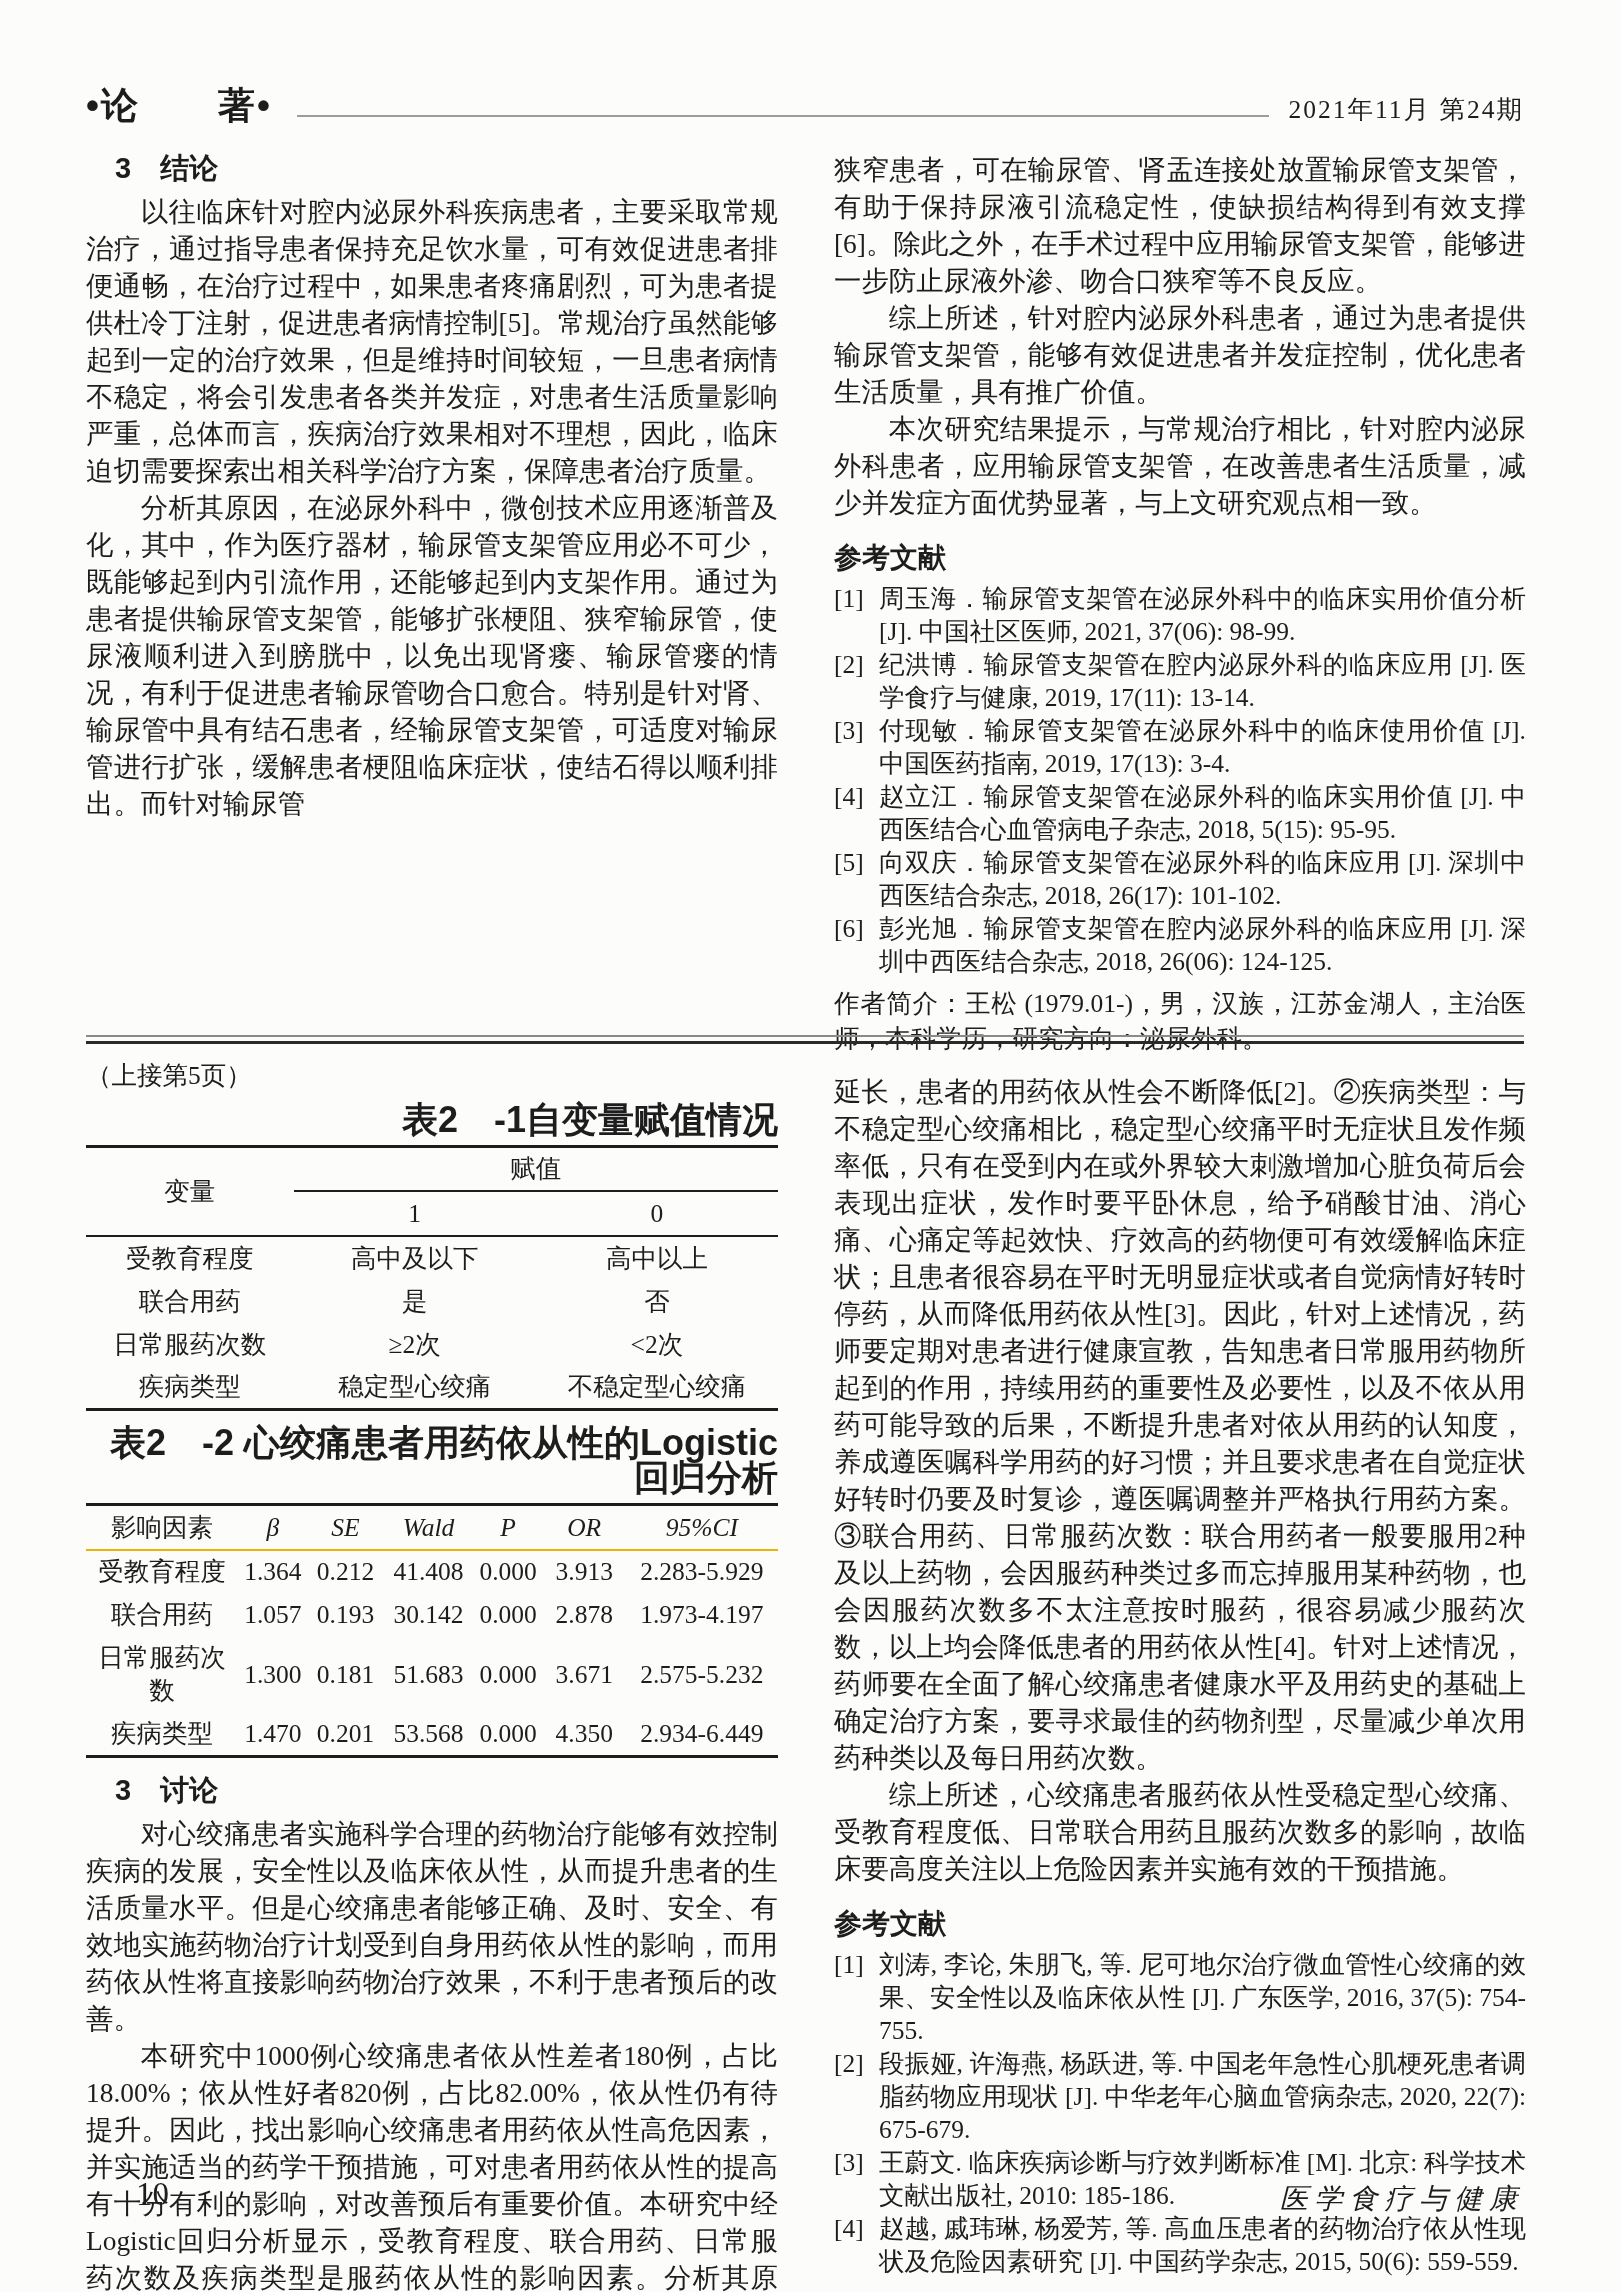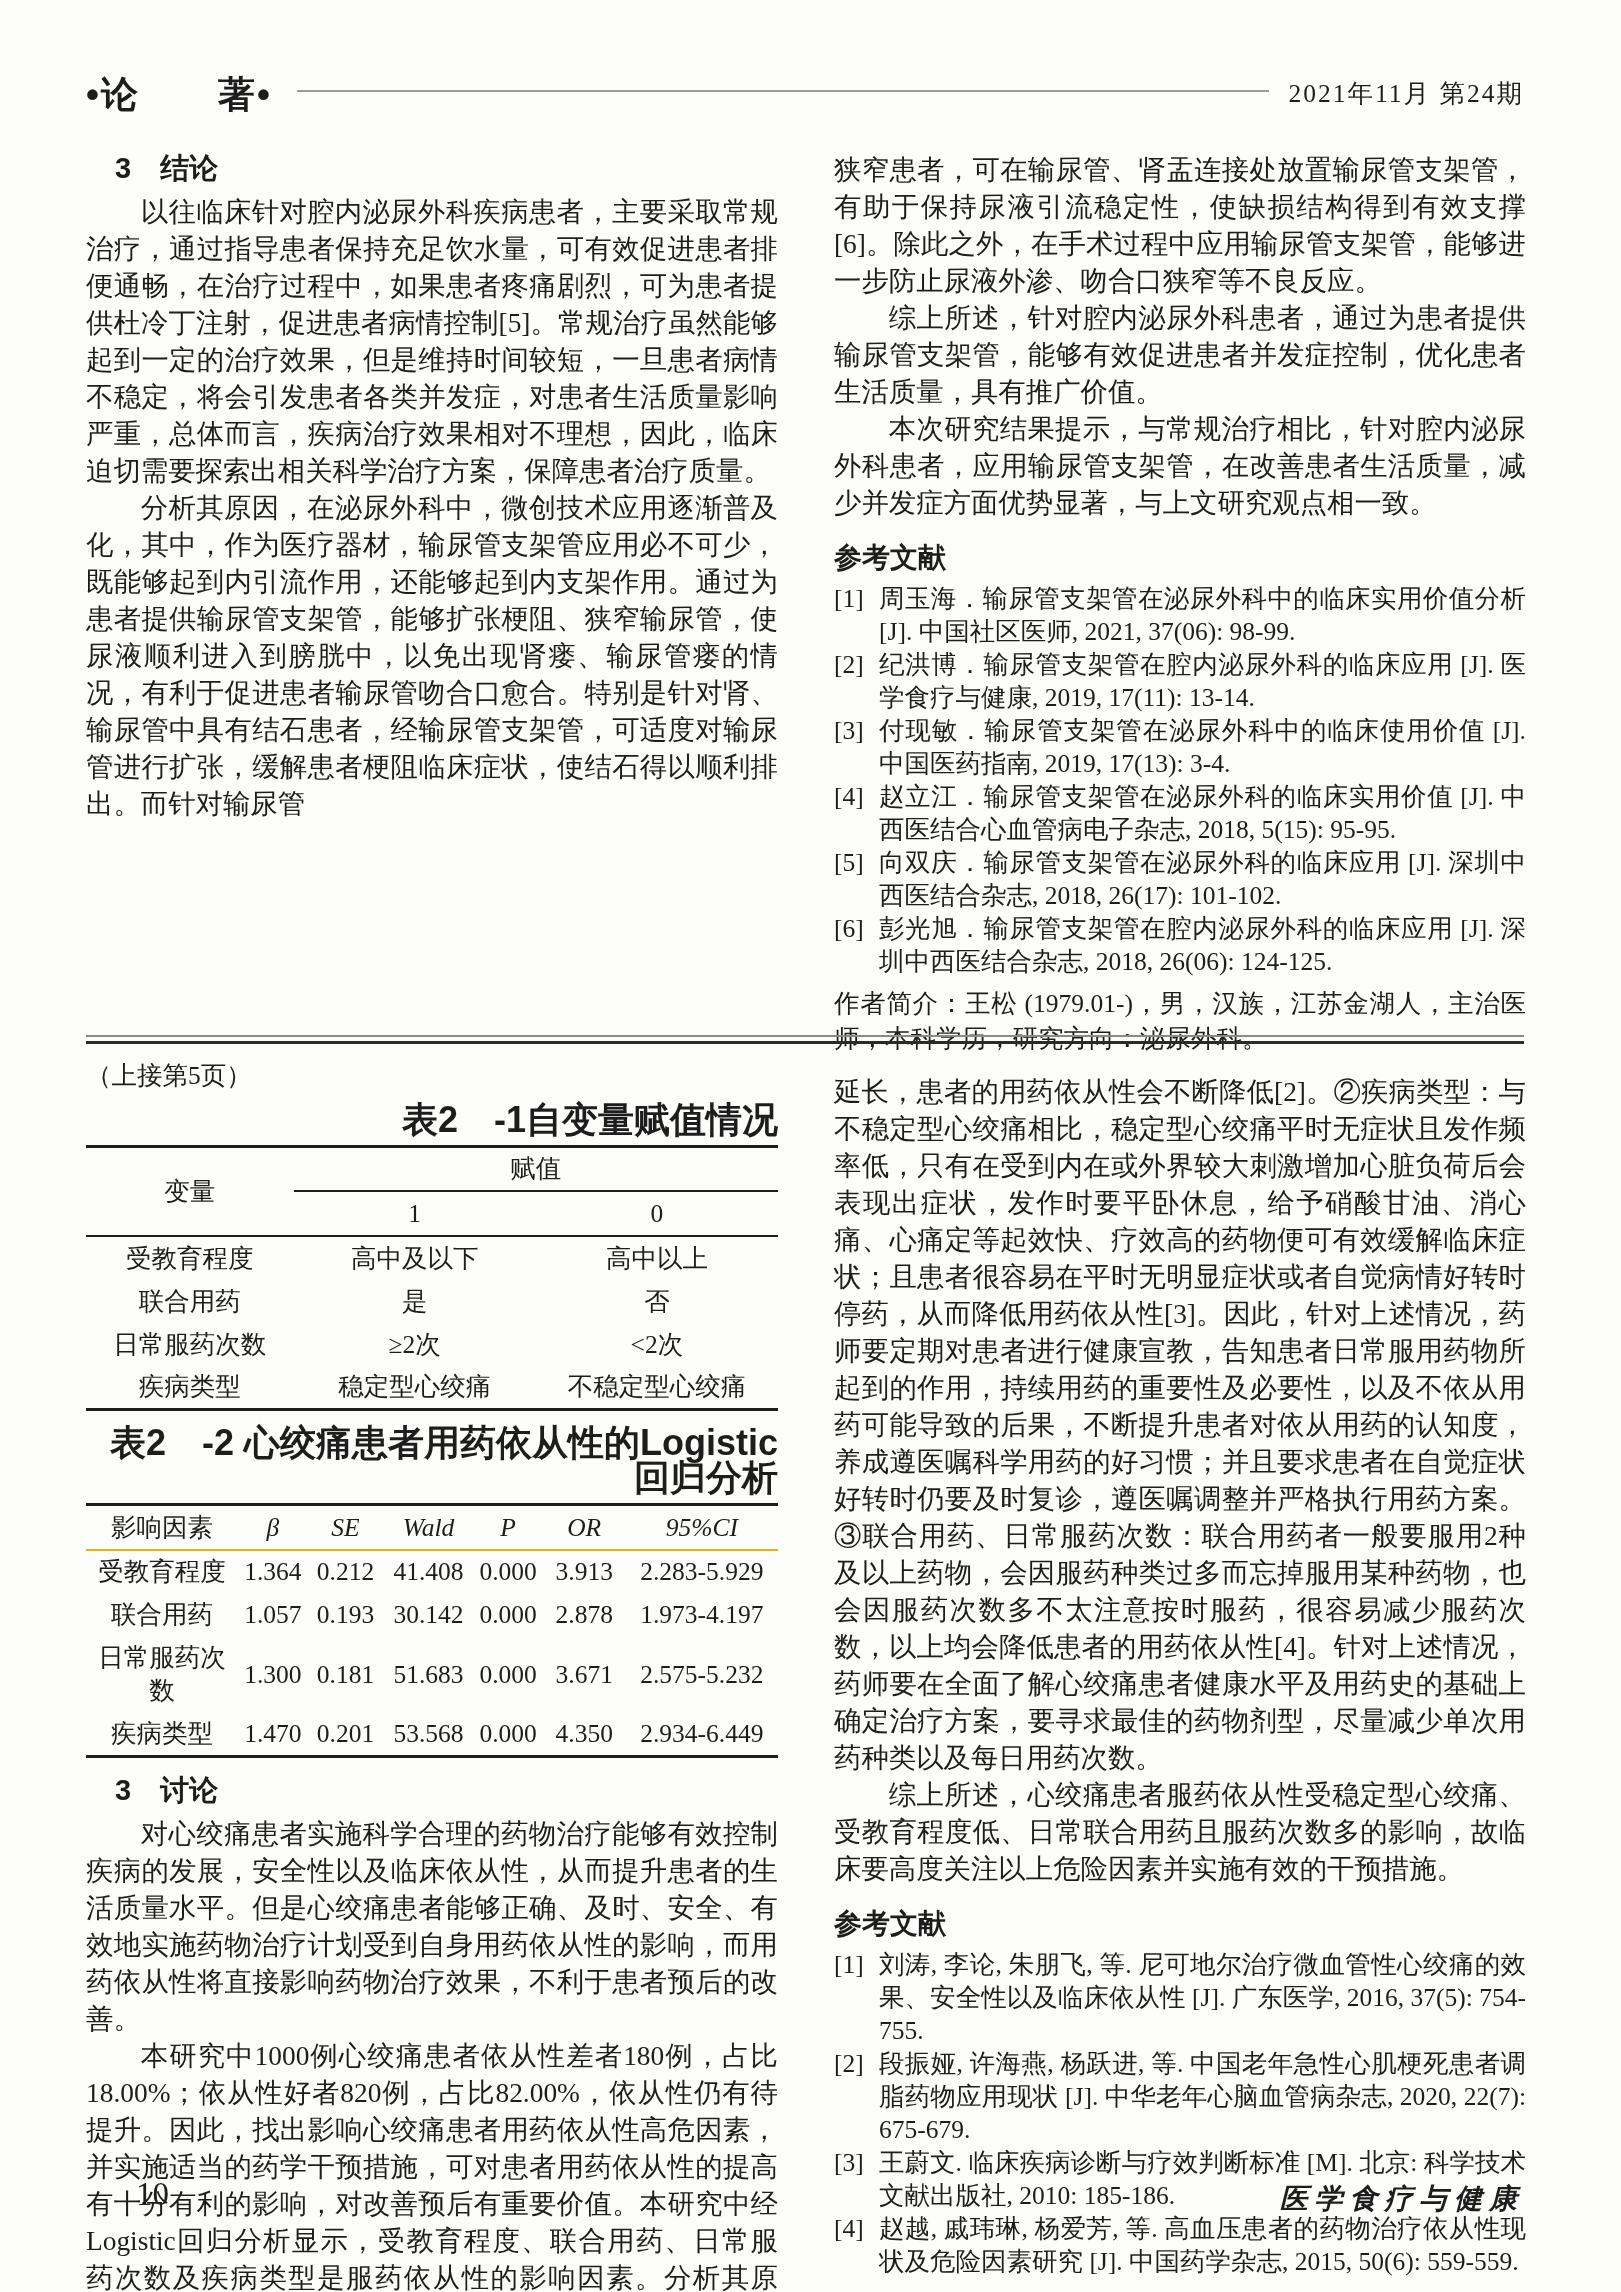--- a/index.html
+++ b/index.html
@@ -2,21 +2,21 @@
 <html><head>
 <meta charset="utf-8">
 <style>
   html,body{margin:0;padding:0;background:#e8e8e6;}
   .page{
     position:relative;width:1621px;height:2293px;background:#fcfcfa;
     font-family:"Liberation Serif","DejaVu Serif",serif;color:#1d1d1d;
     overflow:hidden;
   }
   
-  .header{position:absolute;left:86px;top:76px;width:1438px;display:flex;align-items:center;}
+  .header{position:absolute;left:86px;top:87px;width:1438px;display:flex;align-items:flex-end;}
   .section-mark{font-family:"Liberation Sans","DejaVu Sans",sans-serif;font-weight:bold;font-size:37px;line-height:1;letter-spacing:2px;white-space:pre;}
   .header-rule{flex:1;border-bottom:2.9px solid #9c9c9c;margin:0 19.6px 6.9px 25.5px;}
   .issue{font-size:25.5px;line-height:1;margin-bottom:2px;letter-spacing:2px;white-space:nowrap;}
   
   .col{position:absolute;width:692px;}
   #a1-left{left:86px;top:147px;}
   #a1-right{left:834px;top:152px;}
   #a2-left{left:86px;top:1059px;}
   #a2-right{left:834px;top:1074px;}
   .body{font-size:27.4px;line-height:37px;text-align:justify;margin:0;}
@@ -37,21 +37,21 @@
   table{width:100%;border-collapse:collapse;font-size:25.5px;}
   .tbl{border-top:3.9px solid #1d1d1d;border-bottom:3.9px solid #1d1d1d;margin-bottom:13.7px;}
   .tbl th,.tbl td{font-weight:normal;text-align:center;padding:4.9px 2px;line-height:33px;}
   .tbl .hd-var{border-bottom:2px solid #1d1d1d;}
   .tbl .hd-span{border-bottom:2px solid #1d1d1d;}
   .tbl tr.hdr2 th{border-bottom:2px solid #1d1d1d;}
   .tbl tr.hdr1t th{border-bottom:2px solid #eab308;}
   .stat-h{font-style:italic;font-family:"Liberation Serif","DejaVu Serif",serif;}
   
   .footer-page{position:absolute;left:136px;top:2176px;font-size:33px;}
-  .footer-journal{position:absolute;right:97px;top:2180px;font-size:28px;font-weight:bold;font-style:italic;letter-spacing:6.9px;}
+  .footer-journal{position:absolute;right:97px;top:2180px;font-size:28px;font-weight:normal;font-style:italic;letter-spacing:6.9px;}
 </style>
 </head>
 <body>
 
 <div class="page">
 
   <div class="header">
     <span class="section-mark">•论　　著•</span>
     <div class="header-rule"></div>
     <span class="issue">2021年11月 第24期</span>

